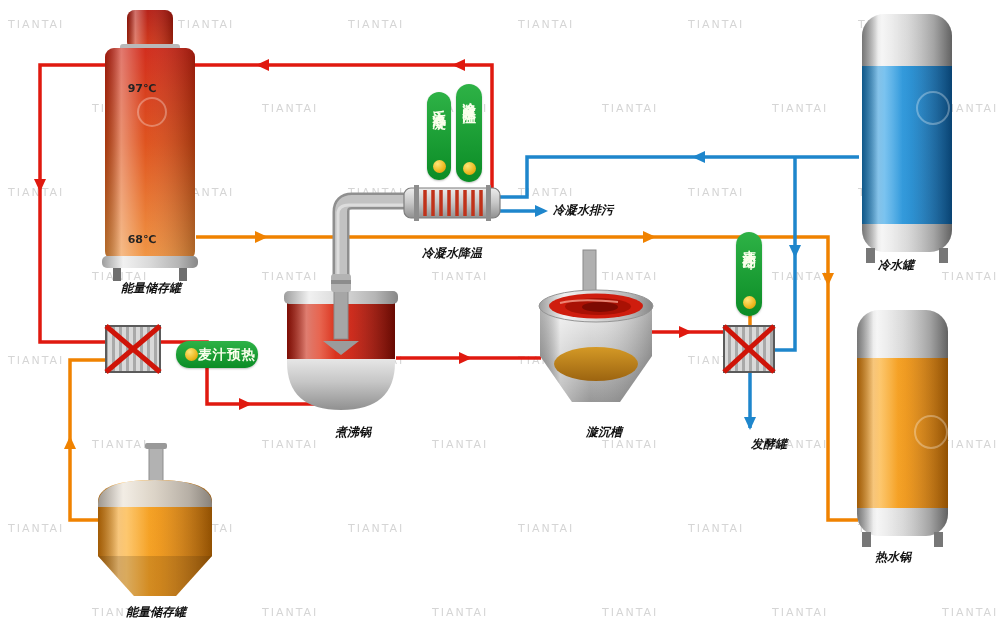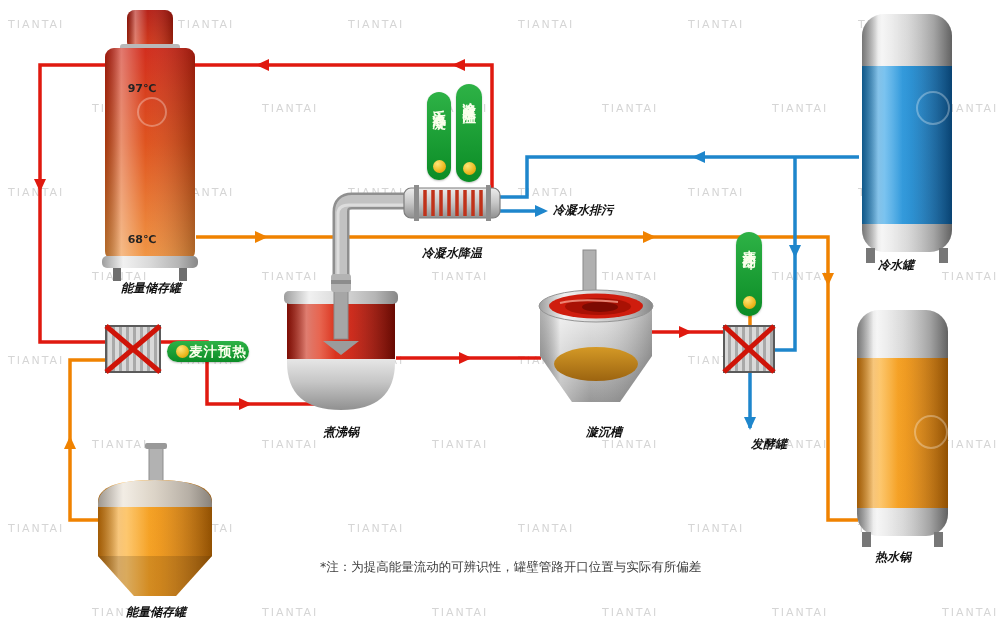--- a/index.html
+++ b/index.html
@@ -227,39 +227,38 @@
     <circle cx="152" cy="112" r="14" stroke-width="2"></circle>
     <circle cx="933" cy="108" r="16" stroke-width="2"></circle>
     <circle cx="931" cy="432" r="16" stroke-width="2"></circle>
   </g>
 </svg>
 
 <div class="temp" style="left:142px;top:82px">97℃</div>
 <div class="temp" style="left:142px;top:233px">68℃</div>
 <div class="lbl" style="left:151px;top:280px">能量储存罐</div>
 <div class="lbl" style="left:156px;top:604px">能量储存罐</div>
-<div class="lbl" style="left:341px;top:424px">煮沸锅</div>
+<div class="lbl" style="left:353px;top:424px">煮沸锅</div>
 <div class="lbl" style="left:452px;top:245px">冷凝水降温</div>
 <div class="lbl" style="left:604px;top:424px">漩沉槽</div>
 <div class="lbl" style="left:769px;top:436px">发酵罐</div>
 <div class="lbl" style="left:896px;top:257px">冷水罐</div>
 <div class="lbl" style="left:893px;top:549px">热水锅</div>
 <div class="lbl lbl-left" style="left:553px;top:202px">冷凝水排污</div>
-<div class="footnote" style="left:320px;top:559px">*注：为提高能量流动的可辨识性，罐壁管路开口位置与实际有所偏差</div>
 
 <div class="tag tag-v" style="left:427px;top:92px;width:24px;height:88px">
   <span class="tag-text">乏汽冷凝</span>
   <span class="droplet"></span>
 </div>
 <div class="tag tag-v" style="left:456px;top:84px;width:26px;height:98px">
   <span class="tag-text">冷凝水降温</span>
   <span class="droplet"></span>
 </div>
 <div class="tag tag-v" style="left:736px;top:232px;width:26px;height:84px">
   <span class="tag-text">麦汁冷却</span>
   <span class="droplet"></span>
 </div>
-<div class="tag tag-h" style="left:167px;top:341px;width:82px;height:21px">
+<div class="tag tag-h" style="left:176px;top:341px;width:82px;height:27px">
   <span class="droplet"></span>
   <span class="tag-text">麦汁预热</span>
 </div>
 
 </div>
 
 </body></html>

